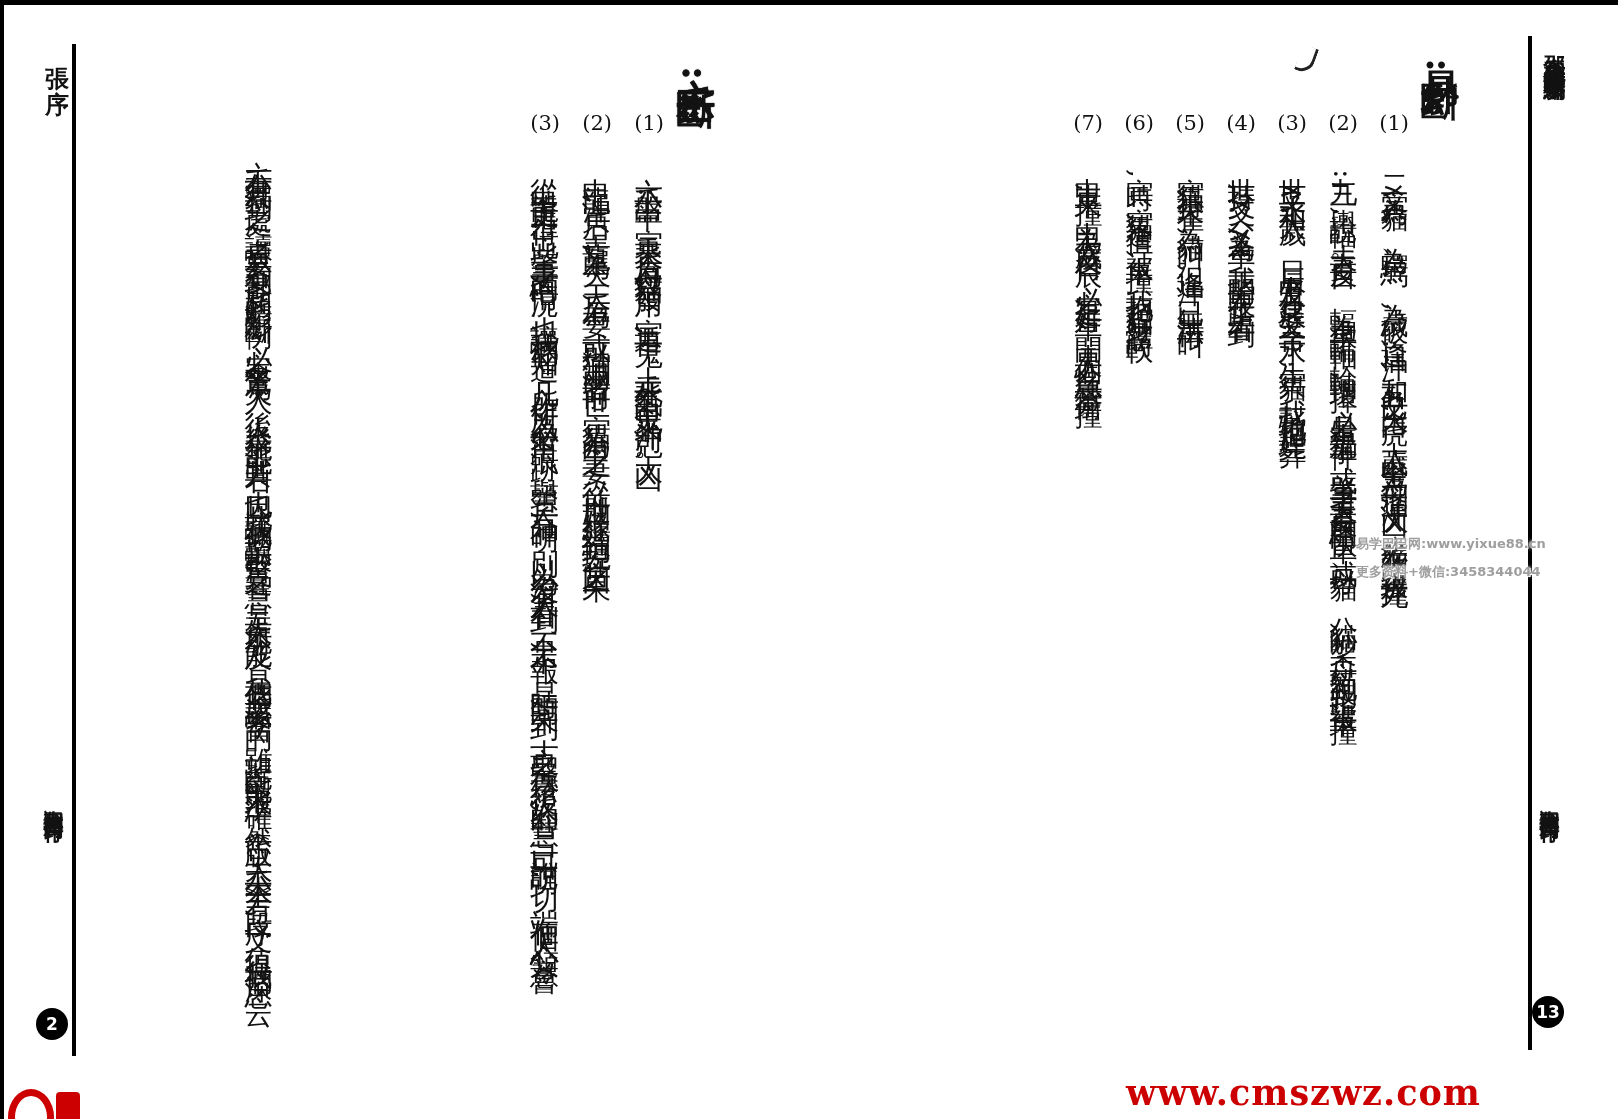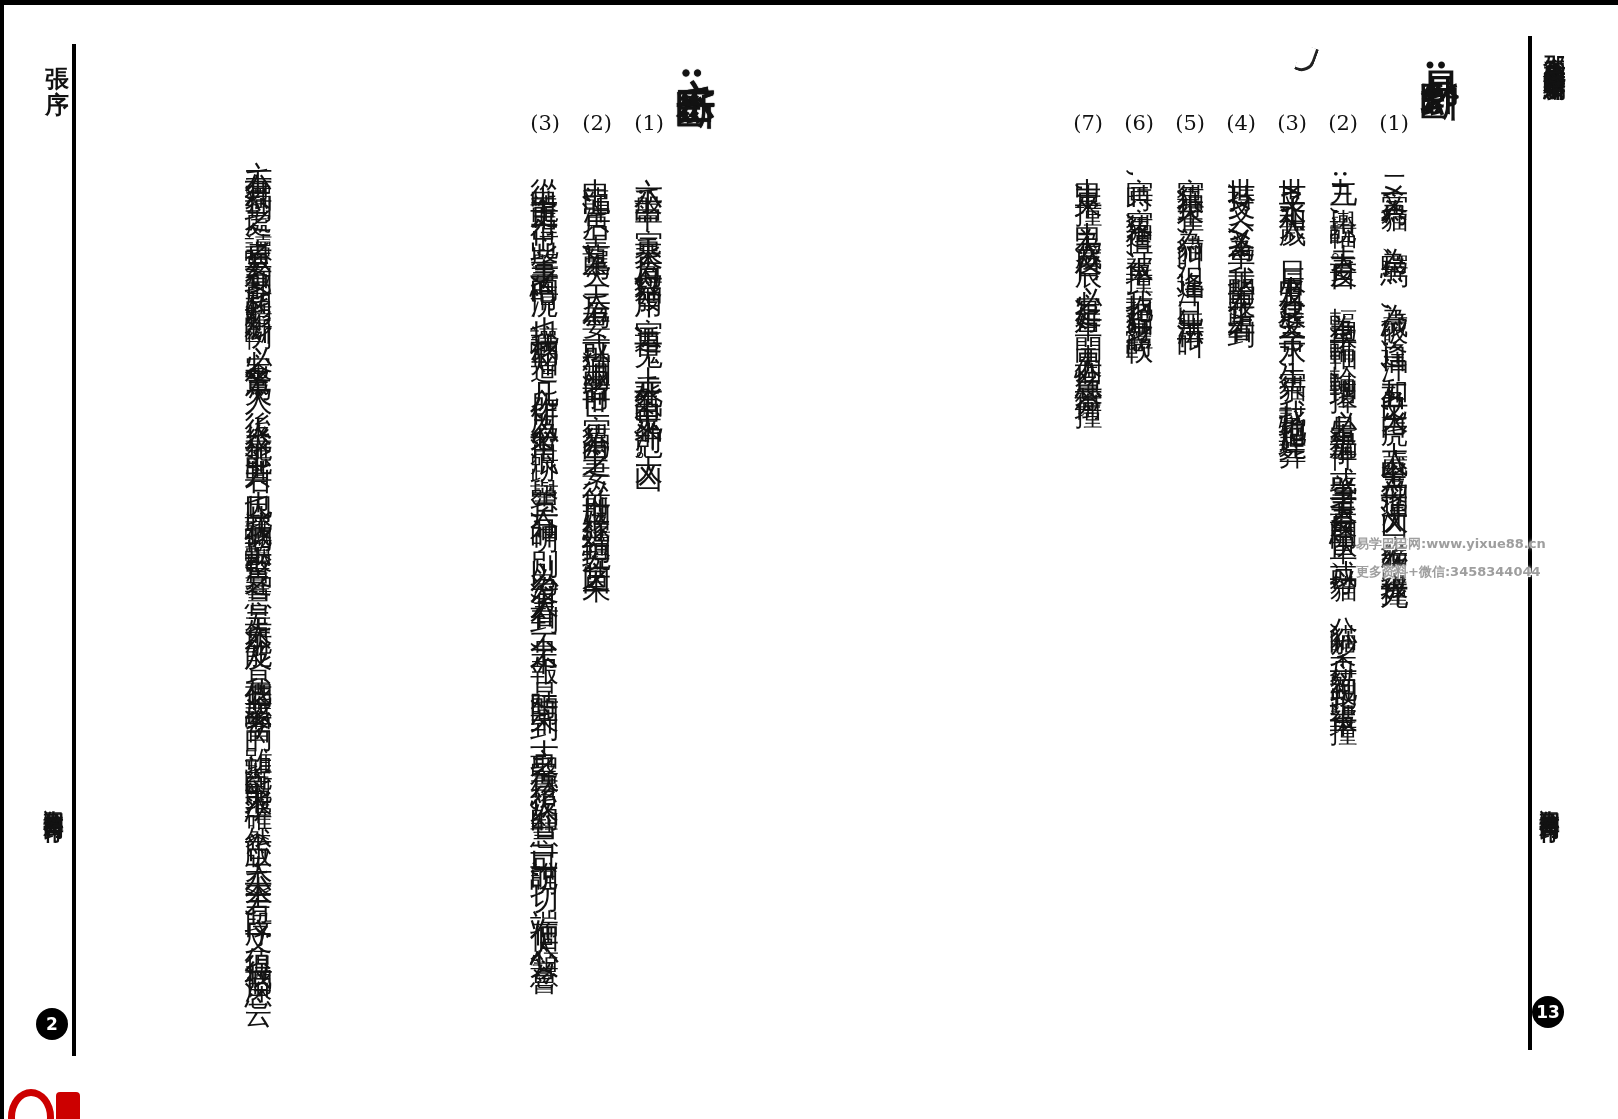--- a/index.html
+++ b/index.html
@@ -104,18 +104,19 @@
       <span class="item-num">(3)</span><span>從申龍更可得出一些肇事者的情況;也讓我們知道,凡所作所為必留下痕跡,舉頭三尺有神明,別以為沒有人看到,不是不報,是時間未到,古之聖賢傳給後人的智慧,已可說明一切,端在個人心領意會。</span>
     </div>
   </div>
 
   <div class="v-paragraph">六壬有其獨到之處,讀者只要看到邵彥和的精彩斷例,必定會驚為天人,後人幾乎無能出其右,也因此讓我們讚歎古聖賢之智慧,是吾人所不能及,是我們應該要學習的,雖望占斷能力求準確,然古版《大六壬大全》有一段序文,值得我們深思,云:</div>
 
   <div class="wm">
     <div>易学巴巴网:www.yixue88.cn</div>
     <div>更多资料+微信:3458344044</div>
   </div>
+  <div class="redurl">www.cmszwz.com</div>
   <div class="redfrag">
     <span class="f1"></span>
     <span class="f2"></span>
   </div>
 
 </div>
 
 </body></html>

